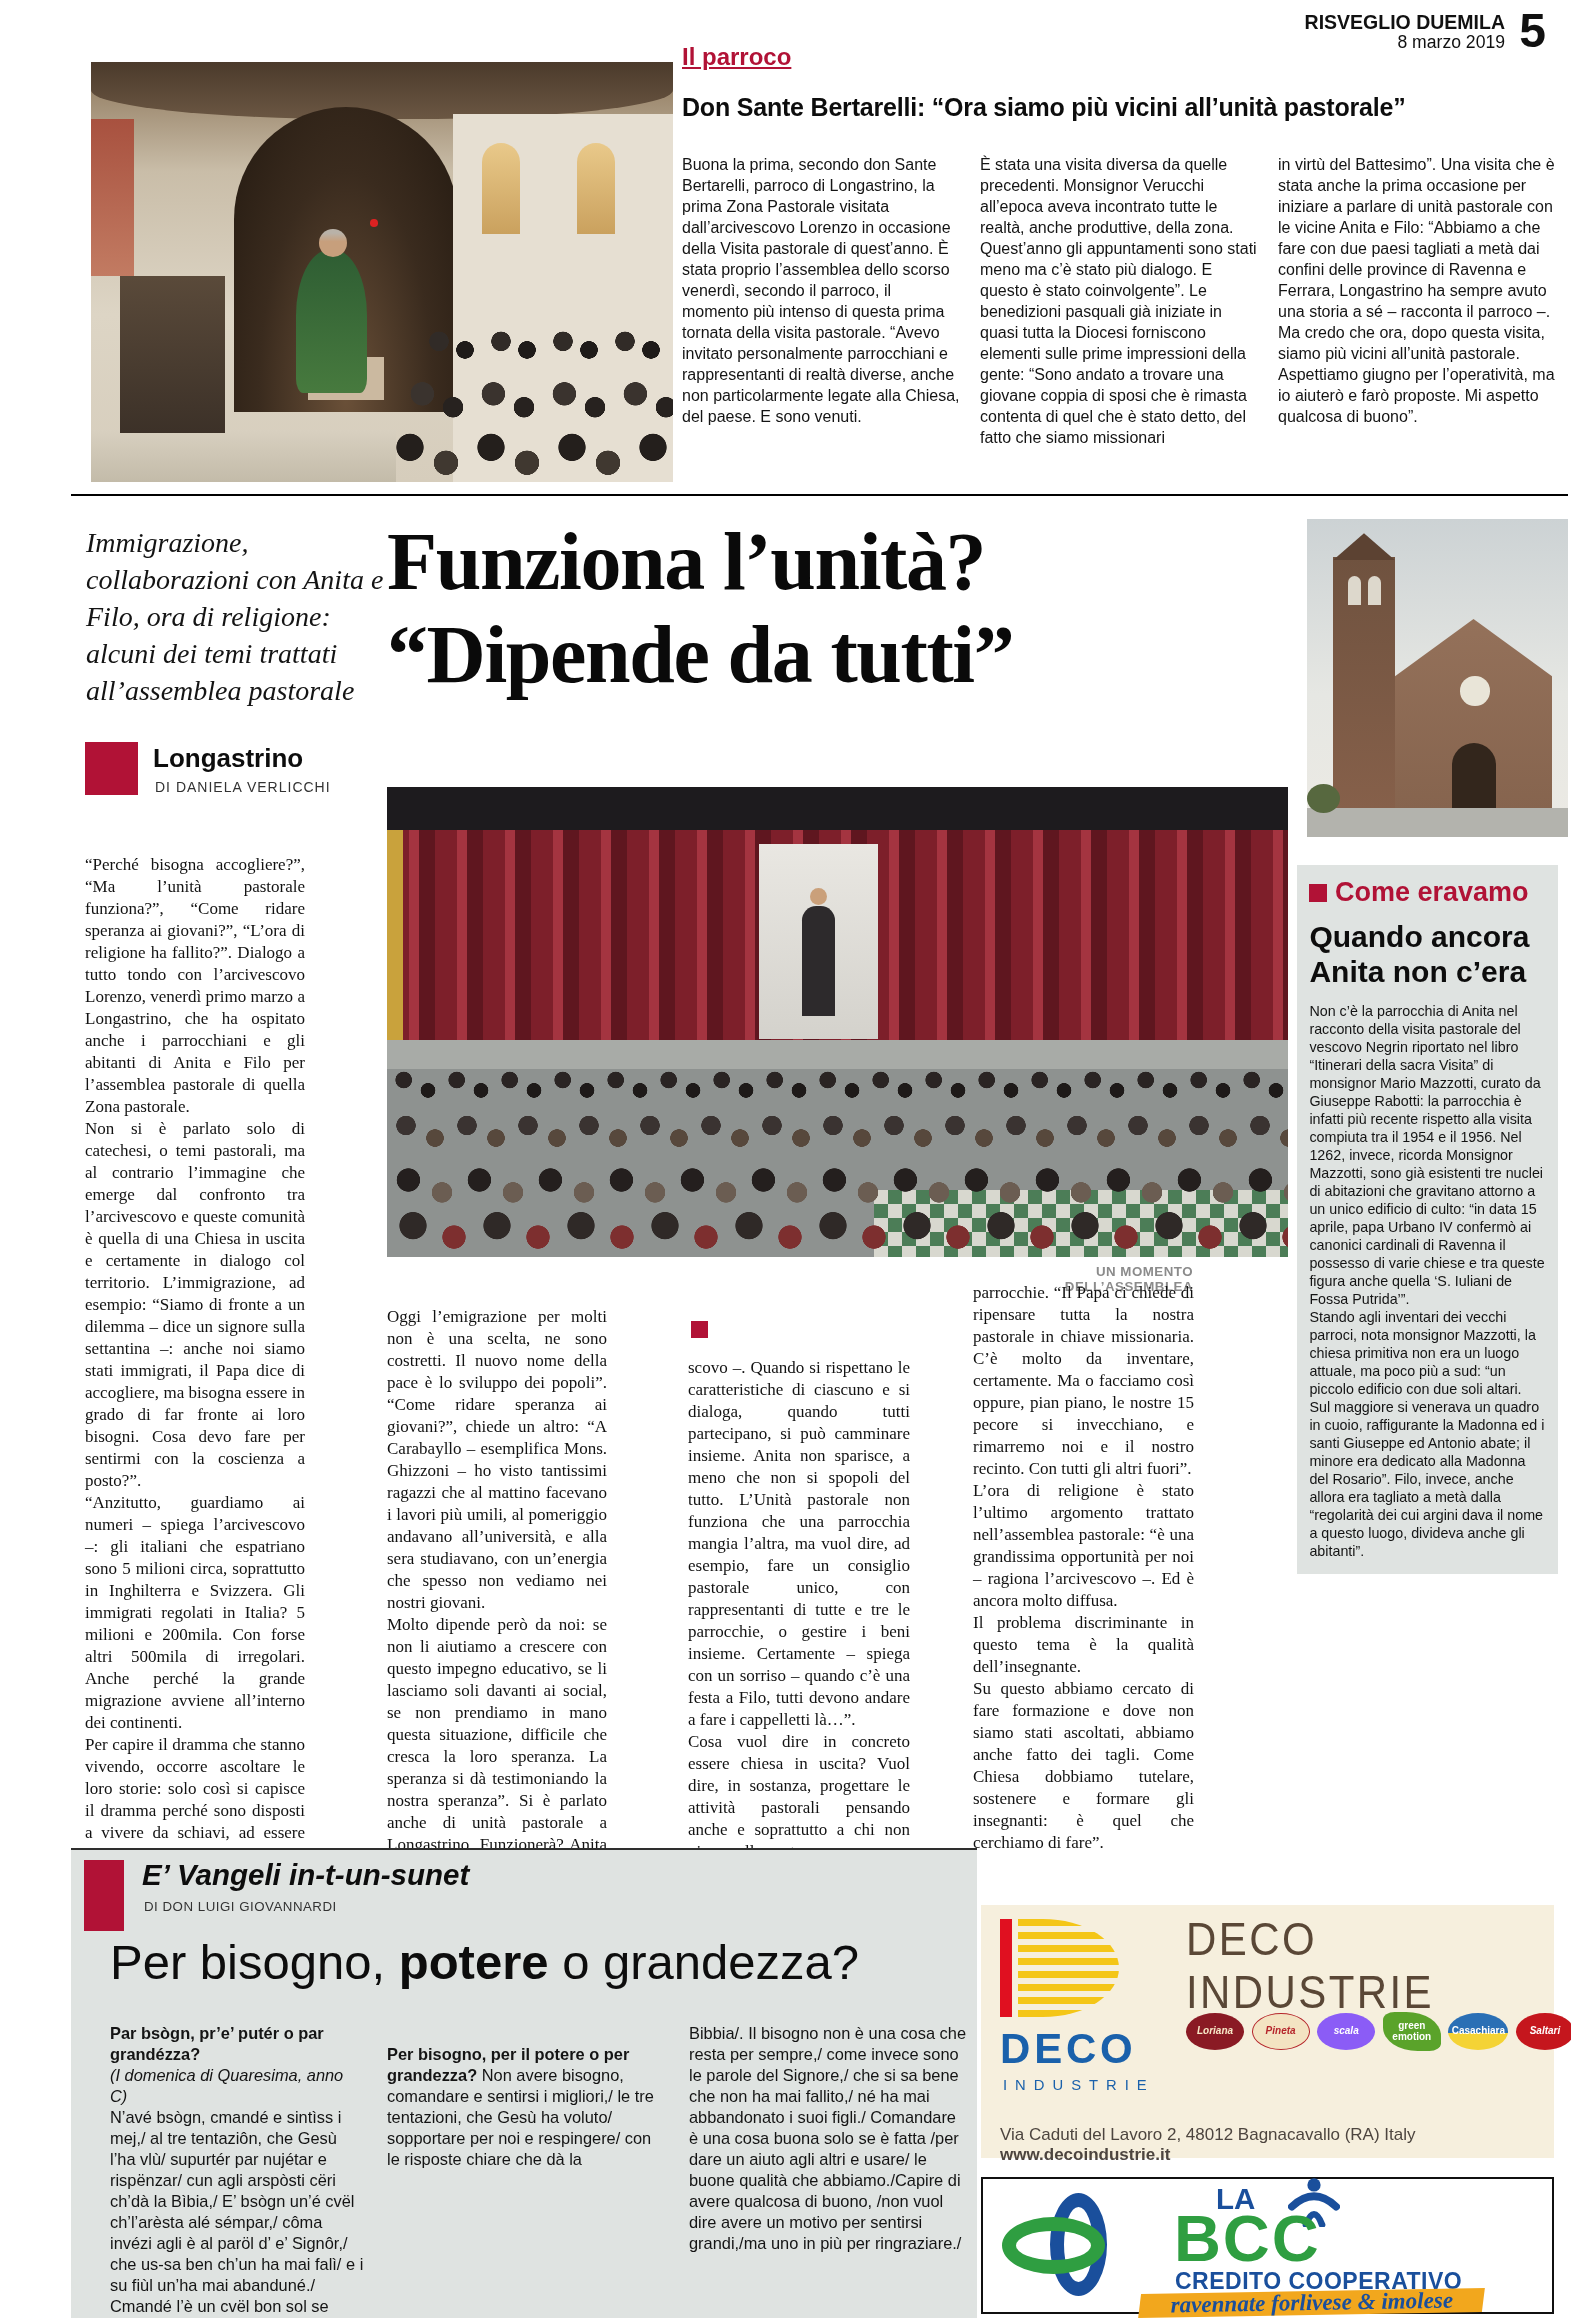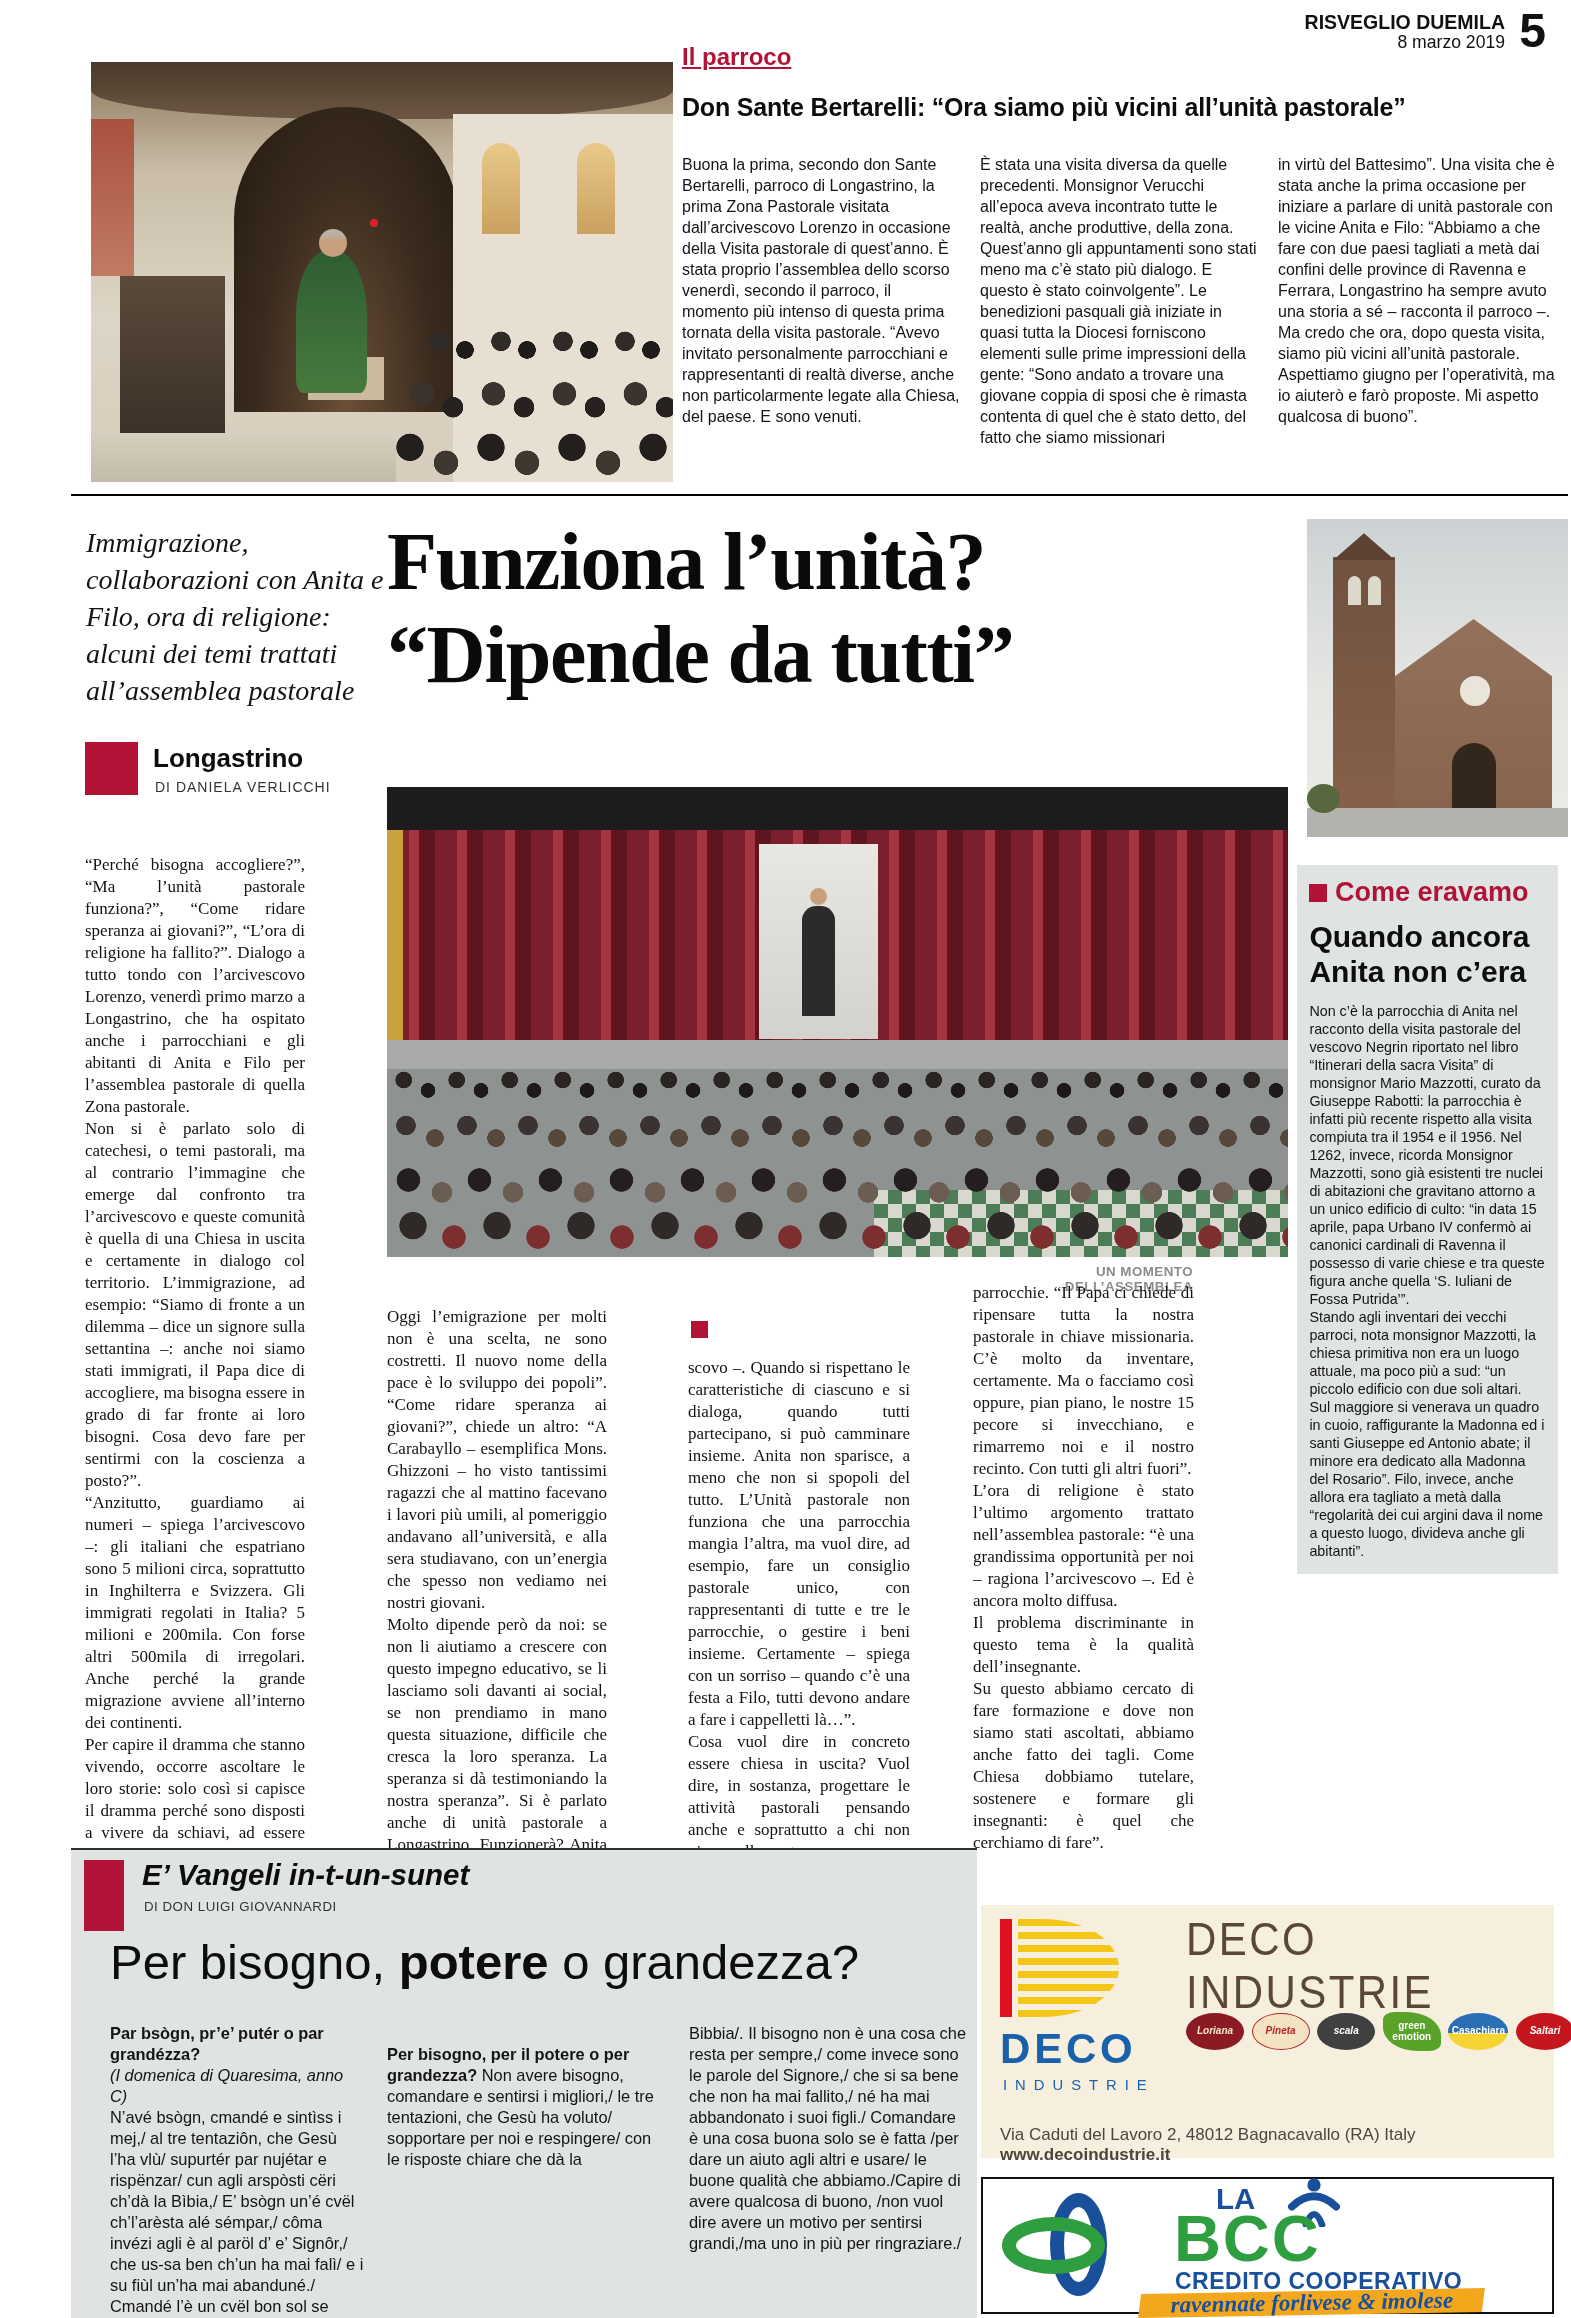--- a/index.html
+++ b/index.html
@@ -184,21 +184,21 @@
 
   <div class="abs deco-box" style="left:981px;top:1905px;width:573px;height:253px;">
     <div class="abs" style="left:19px;top:14.3px;width:12.4px;height:98px;background:#e01020;"></div>
     <div class="abs" style="left:37px;top:14.3px;width:101px;height:98px;border-top-right-radius:76px 49px;border-bottom-right-radius:76px 49px;overflow:hidden;background:repeating-linear-gradient(180deg,#f4c618 0 7.1px,rgba(0,0,0,0) 7.1px 13px);"></div>
     <div class="abs deco-name" style="left:19px;top:120px;">DECO</div>
     <div class="abs deco-ind" style="left:22px;top:172px;">INDUSTRIE</div>
     <div class="abs deco-script" style="left:205px;top:6.7px;width:362px;">DECO INDUSTRIE</div>
     <div class="abs" style="left:205px;top:107px;display:flex;gap:7.6px;align-items:center;">
       <div class="chip" style="width:58px;height:37px;background:#8a1a24;color:#f7e9c8;font-style:italic;">Loriana</div>
       <div class="chip" style="width:58px;height:37px;background:#f3e3c2;color:#b5252b;border:1.4px solid #b5252b;box-sizing:border-box;font-style:italic;">Pineta</div>
-      <div class="chip" style="width:58px;height:37px;background:#404040;color:#fff;font-style:italic;text-align:right;">scala</div>
+      <div class="chip" style="width:58px;height:37px;background:#8b5cf6;color:#fff;font-style:italic;text-align:right;">scala</div>
       <div class="chip" style="width:58px;height:39px;background:#5aa32a;color:#fff;border-radius:20% 60% 20% 60%;">green emotion</div>
       <div class="chip" style="width:60px;height:37px;background:linear-gradient(180deg,#2a6fb5 55%,#f4d335 55%);color:#fff;">Casachiara</div>
       <div class="chip" style="width:58px;height:37px;background:#c5161d;color:#fff;font-style:italic;">Saltari</div>
     </div>
     <div class="abs deco-addr" style="left:19px;top:220px;width:539px;"><span>Via Caduti del Lavoro 2, 48012 Bagnacavallo (RA) Italy</span> <span style="font-weight:bold;">www.decoindustrie.it</span></div>
   </div>
 
   <div class="abs bcc-box" style="left:981px;top:2177px;width:573px;height:137px;box-sizing:border-box;">
     <div class="abs ring" style="left:67px;top:14.3px;width:57px;height:103px;border:14.3px solid #1a4f9c;box-sizing:border-box;"></div>
     <div class="abs ring" style="left:19px;top:38px;width:103px;height:57px;border:14.3px solid #2f9e41;box-sizing:border-box;"></div>

